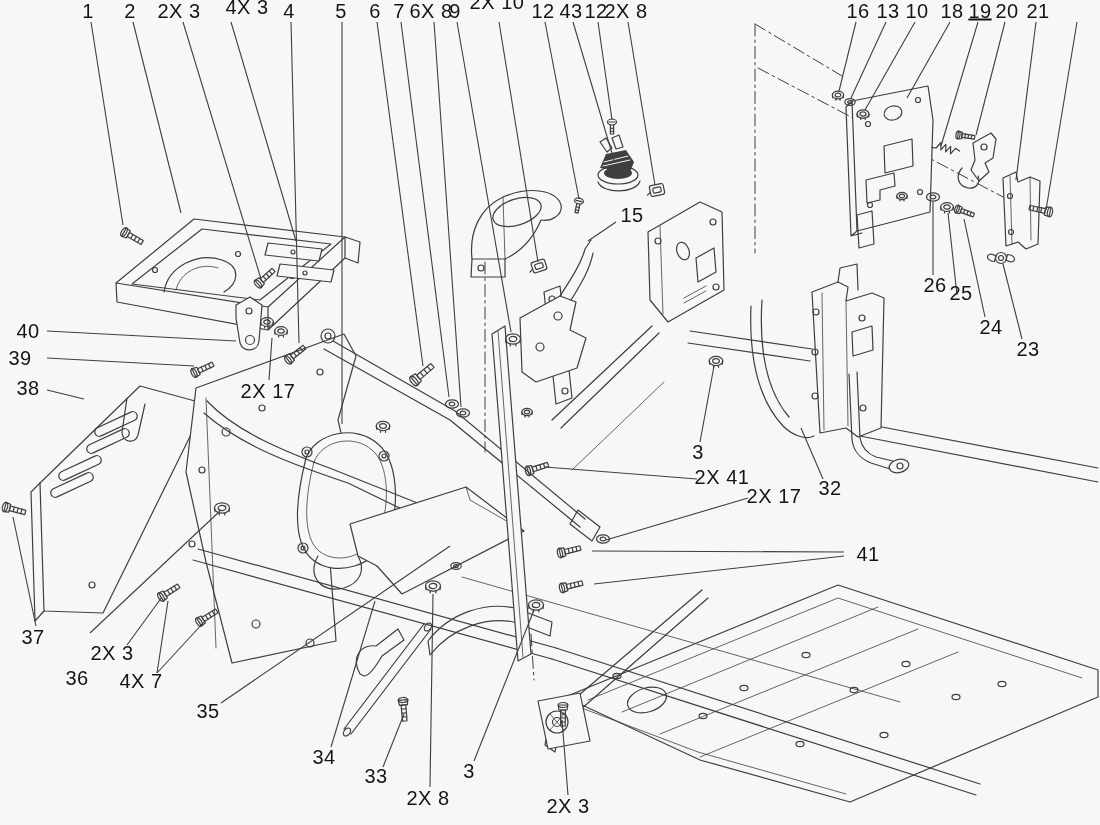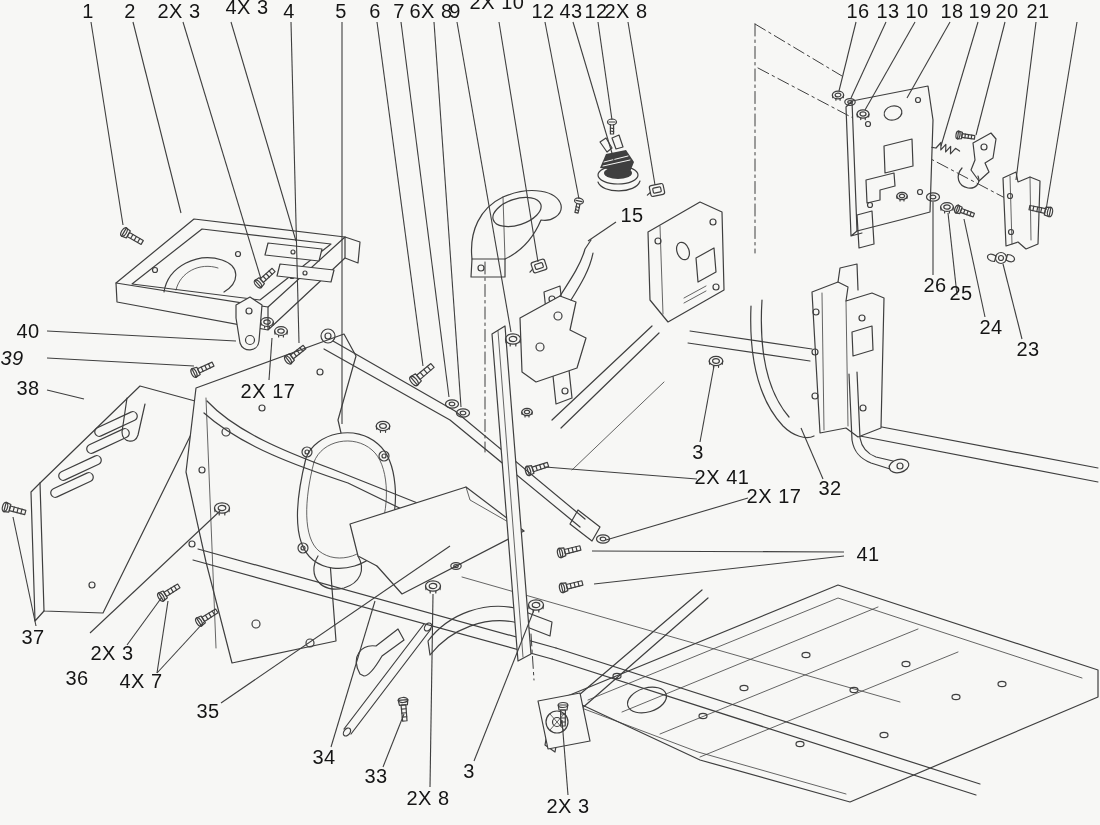--- a/index.html
+++ b/index.html
@@ -376,27 +376,27 @@
       <div class="callout" style="left: 455px; top: 11px;">9</div>
       <div class="callout" style="left: 497px; top: 2px;">2X 10</div>
       <div class="callout" style="left: 543px; top: 11px;">12</div>
       <div class="callout" style="left: 571px; top: 11px;">43</div>
       <div class="callout" style="left: 596px; top: 11px;">12</div>
       <div class="callout" style="left: 626px; top: 11px;">2X 8</div>
       <div class="callout" style="left: 858px; top: 11px;">16</div>
       <div class="callout" style="left: 888px; top: 11px;">13</div>
       <div class="callout" style="left: 917px; top: 11px;">10</div>
       <div class="callout" style="left: 952px; top: 11px;">18</div>
-      <div class="callout" style="left: 980px; top: 11px;">19</div>
+      <div class="callout" style="left: 980px; top: 11px; text-decoration: underline;">19</div>
       <div class="callout" style="left: 1007px; top: 11px;">20</div>
       <div class="callout" style="left: 1038px; top: 11px;">21</div>
       <div class="callout" style="left: 1127px; top: 11px;">22</div>
       <div class="callout" style="left: 632px; top: 215px;">15</div>
       <div class="callout" style="left: 28px; top: 331px;">40</div>
-      <div class="callout" style="left: 12px; top: 358px; font-style: italic;">39</div>
+      <div class="callout" style="left: 20px; top: 358px;">39</div>
       <div class="callout" style="left: 28px; top: 388px;">38</div>
       <div class="callout" style="left: 268px; top: 391px;">2X 17</div>
       <div class="callout" style="left: 33px; top: 637px;">37</div>
       <div class="callout" style="left: 77px; top: 641px; margin-top: 37px;">36</div>
       <div class="callout" style="left: 112px; top: 653px;">2X 3</div>
       <div class="callout" style="left: 141px; top: 681px;">4X 7</div>
       <div class="callout" style="left: 208px; top: 711px;">35</div>
       <div class="callout" style="left: 324px; top: 757px;">34</div>
       <div class="callout" style="left: 376px; top: 776px;">33</div>
       <div class="callout" style="left: 428px; top: 798px;">2X 8</div>

